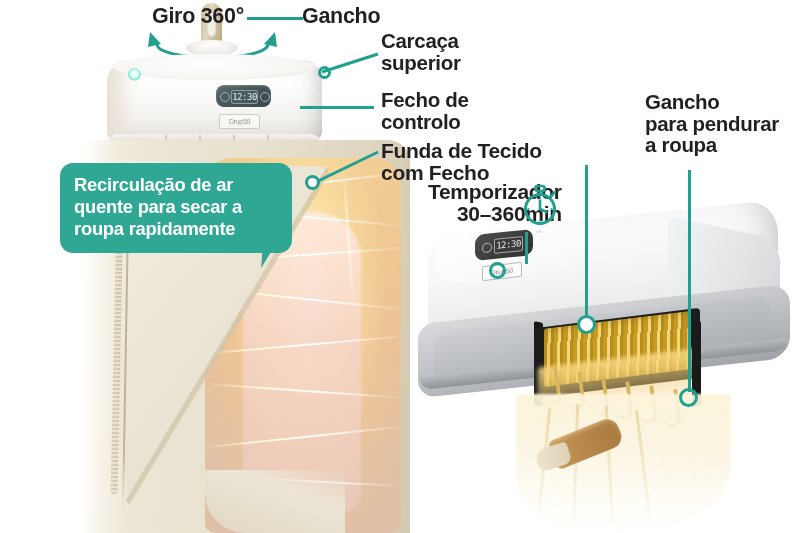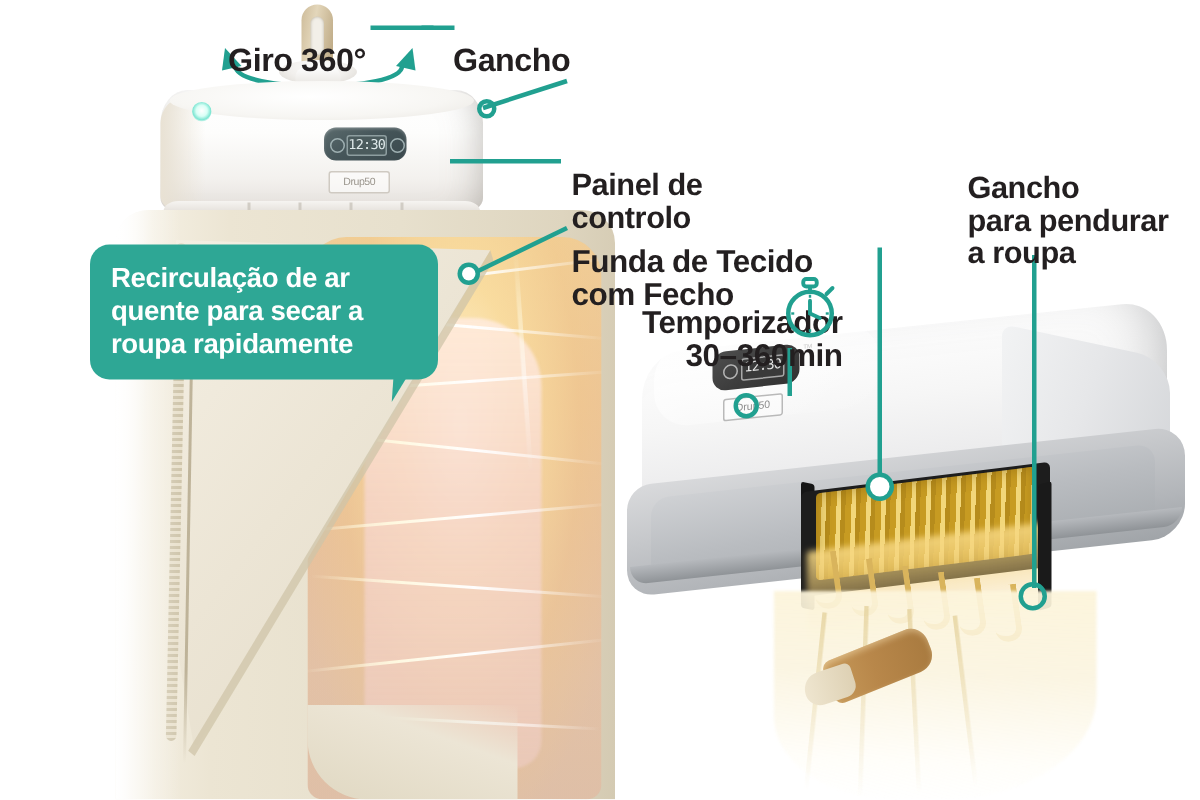--- a/index.html
+++ b/index.html
@@ -13,21 +13,20 @@
 
   
   .label{
     position:absolute;
     color:#231f20;
     font-weight:bold;
     line-height:1.06;
     letter-spacing:-0.3px;
     white-space:pre-line;
     font-family:"Liberation Sans", sans-serif;
-    margin-top:24px;
   }
   .lbl-22{font-size:21.5px;}
   .lbl-21{font-size:20.5px;}
   .lbl-20{font-size:21px;}
 
   
   .leader{position:absolute;background:#21a090;}
   .leader-h{height:3px;}
   .leader-v{width:3.2px;}
   .dot-ring{
@@ -465,22 +464,24 @@
   <div class="leader leader-v" style="left:585px;top:165px;height:155px;"></div>
   <div class="dot-fill" style="left:580px;top:318px;width:13px;height:13px;"></div>
 
   <div class="leader leader-v" style="left:688px;top:170px;height:222px;"></div>
   <div class="dot-ring" style="left:679px;top:388px;width:19px;height:19px;"></div>
 
   <div class="label lbl-22" style="left:152px;top:5px;">Giro 360°</div>
 
   <div class="label lbl-22" style="left:302px;top:5px;">Gancho</div>
 
-
-  <div class="label lbl-21" style="left:381px;top:89px;">Painel de
+  <div class="label lbl-21" style="left:381px;top:30px;">Carcaça
+superior</div>
+
+  <div class="label lbl-21" style="left:381px;top:89px;">Fecho de
 controlo</div>
 
   <div class="label lbl-20" style="left:381px;top:140px;">Funda de Tecido
 com Fecho</div>
 
   <div class="label lbl-20" style="left:428px;top:181px;text-align:right;">Temporizador
 30–360min</div>
 
   <svg style="position:absolute;left:518px;top:182px;width:44px;height:46px;" viewBox="0 0 44 46">
     <circle cx="22" cy="27" r="14.5" fill="none" stroke="#21a090" stroke-width="3"></circle>

